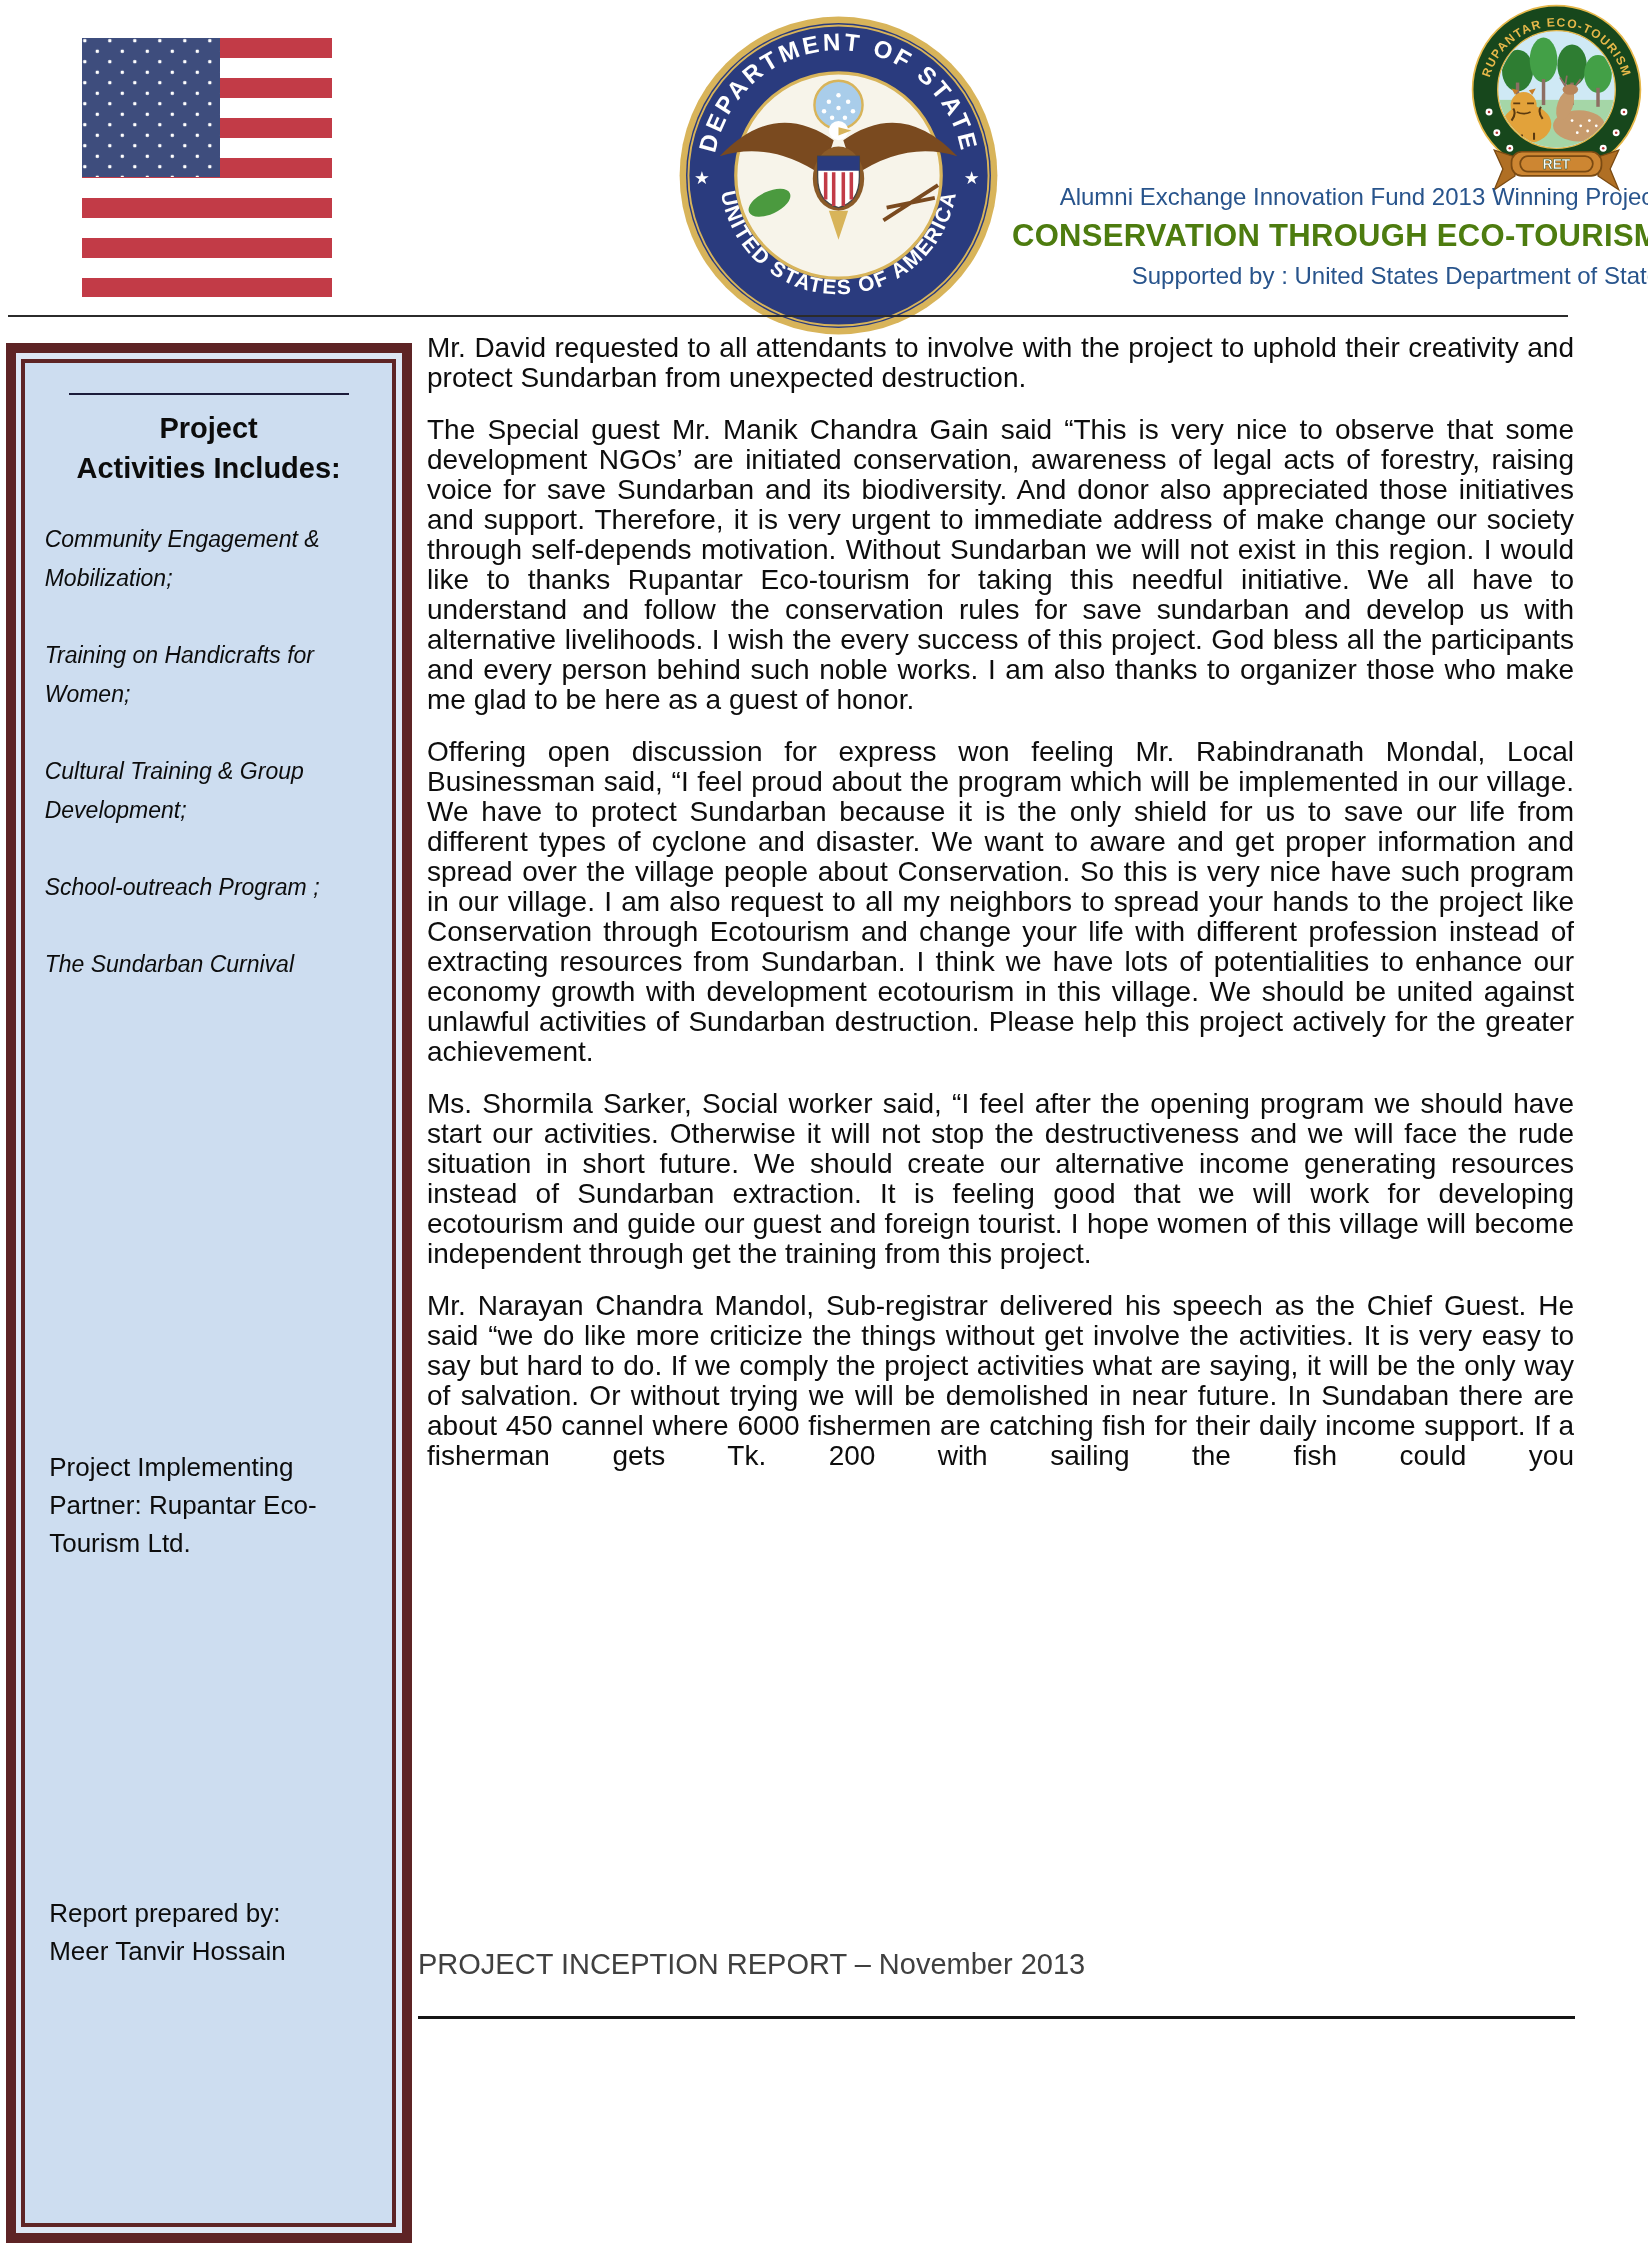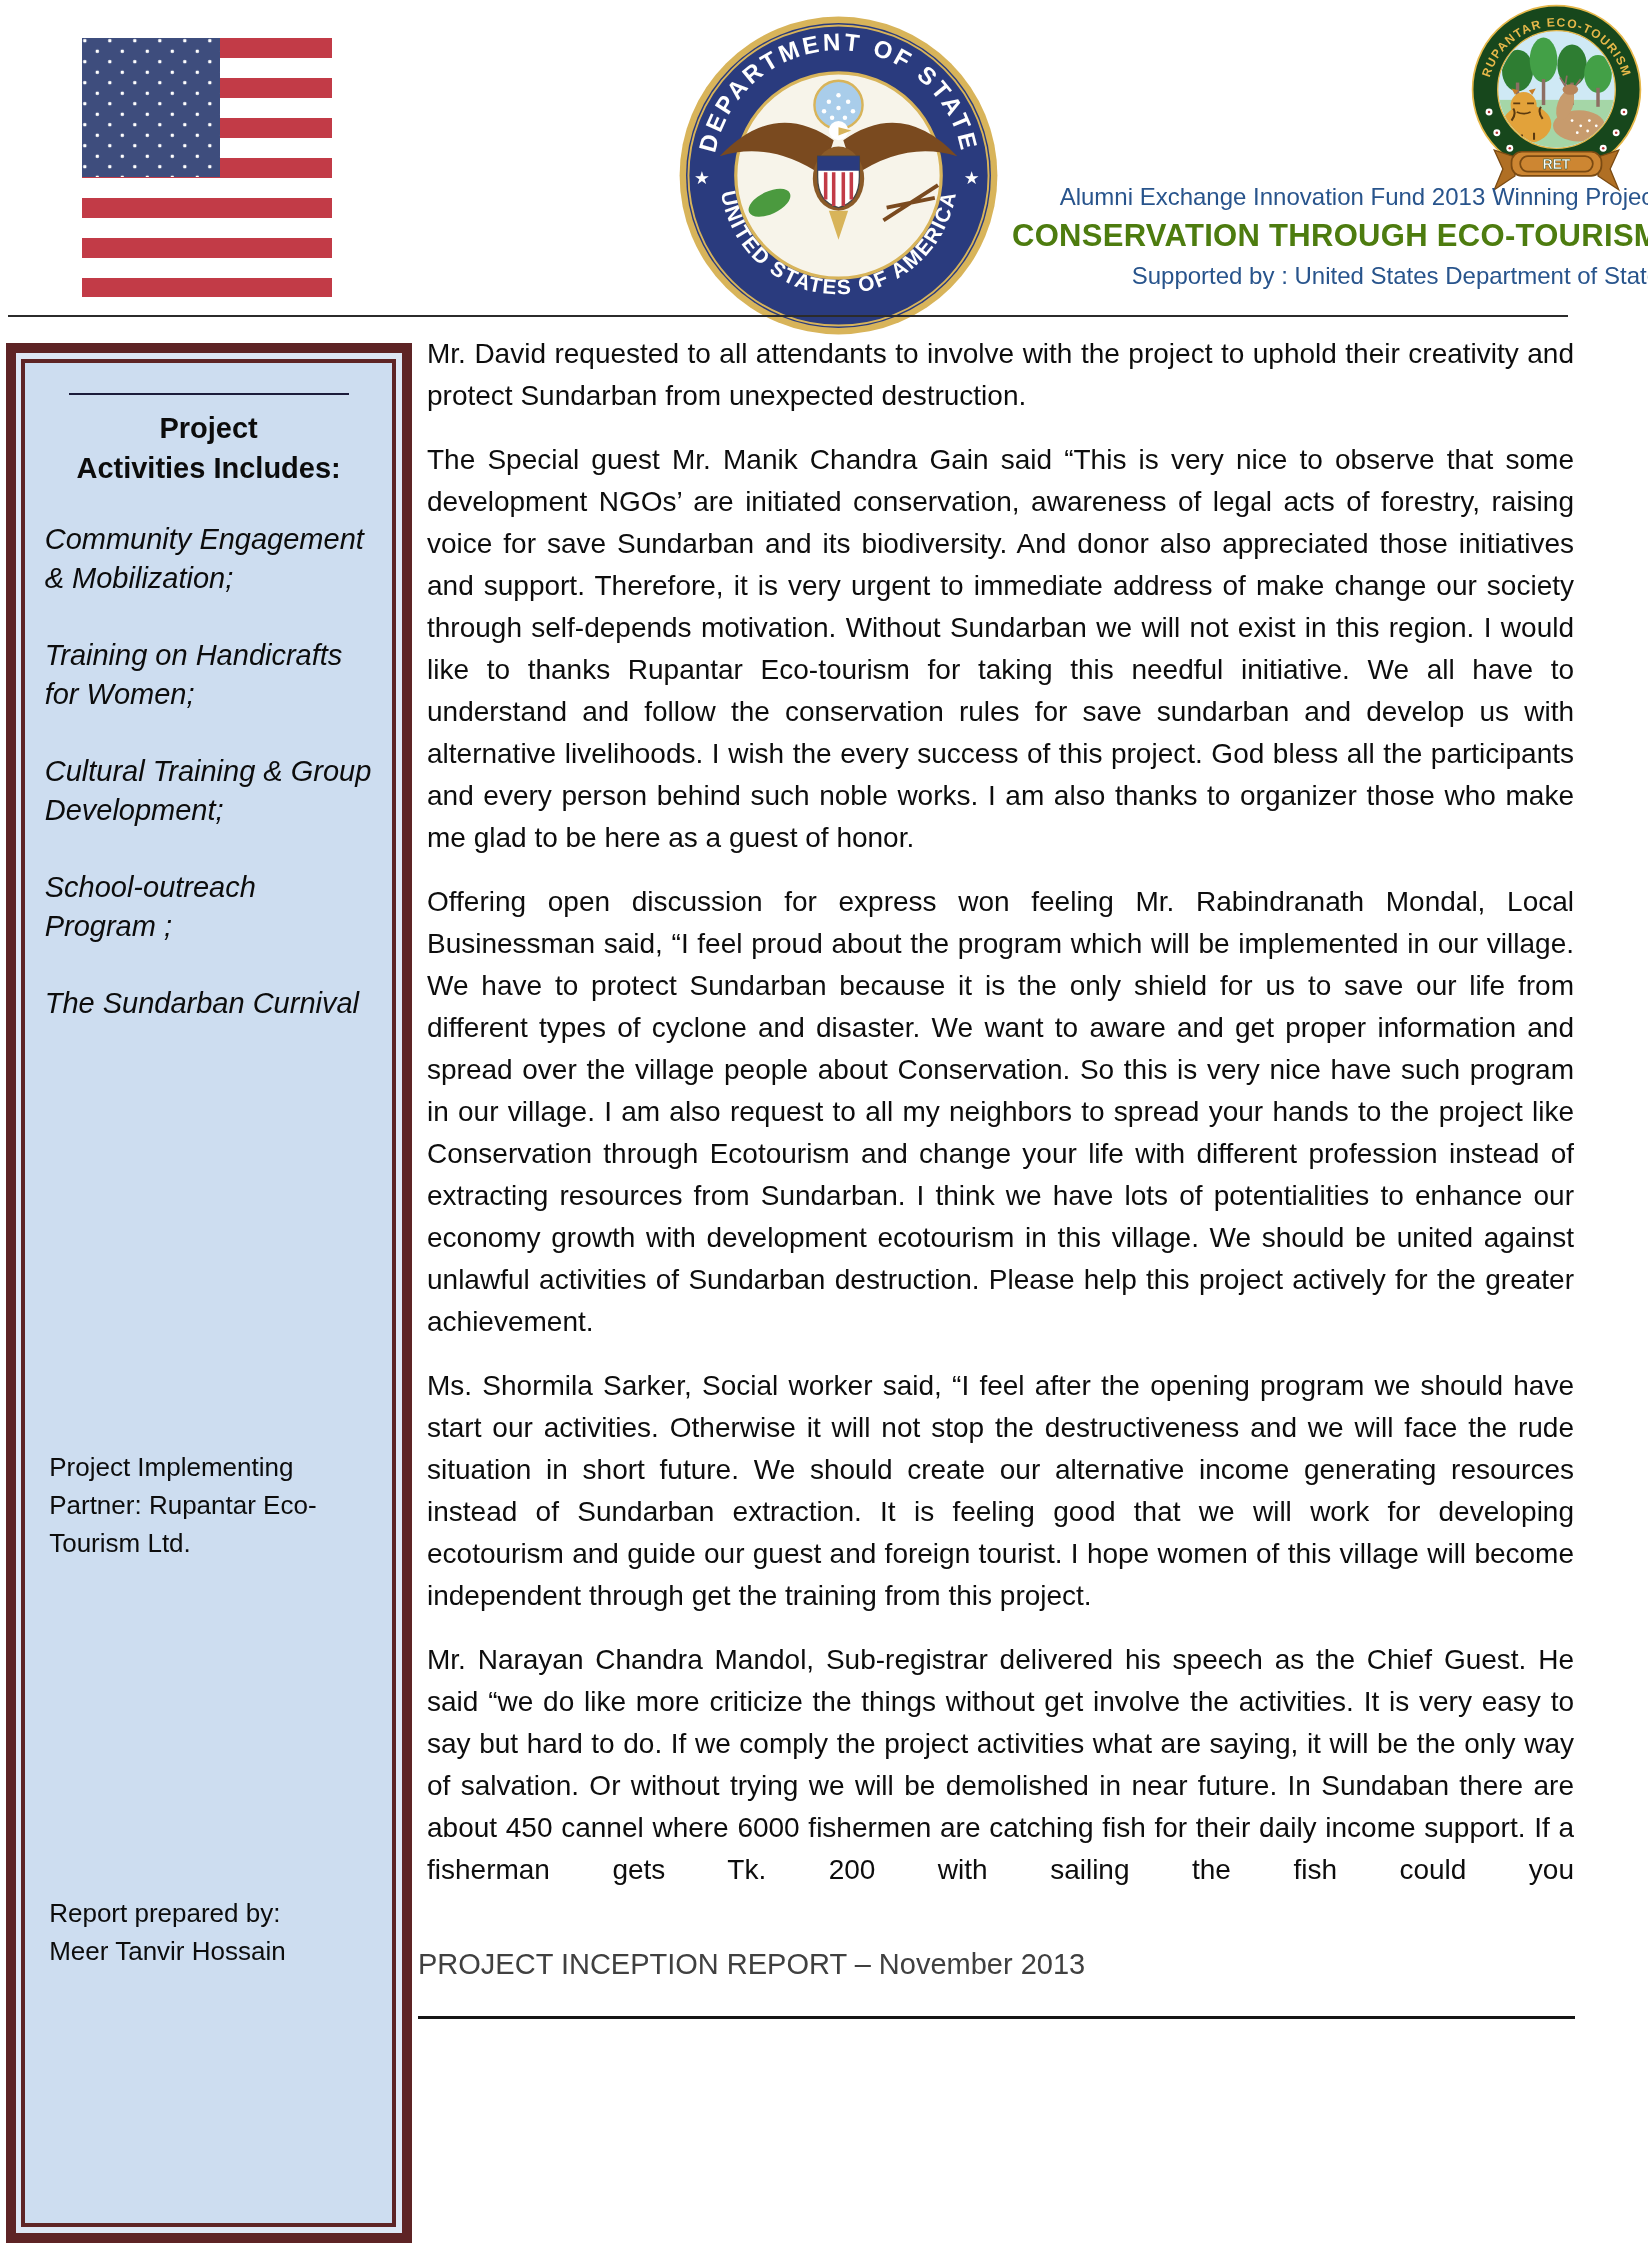--- a/index.html
+++ b/index.html
@@ -27,31 +27,31 @@
 
   .hdr-rule{position:absolute; left:8.4px; top:315px; width:1560px; height:2.1px; background:#2b2b2b;}
 
   
   .sidebar{position:absolute; left:5.6px; top:343px; width:406px; height:1900px;
     background:#dde7f5; border:10.5px solid #5e2425; box-sizing:border-box;}
   .sidebar-inner{position:absolute; inset:5.6px; border:4.2px solid #5e2425; background:#cdddf0;}
   .sb-content{padding:12.5px 19.5px 0 19.5px; color:#101010;}
   .sb-rule{border-top:2.8px solid #1b1b3a; margin:18px 24px 12.5px 24px;}
   .sb-heading{font-size:29px; font-weight:bold; text-align:center; line-height:40px; color:#0c0c0c;}
-  .sb-item{font-style:italic; font-size:29px; line-height:39px; margin-top:38px; color:#0c0c0c;}
+  .sb-item{font-style:italic; font-size:23px; line-height:39px; margin-top:38px; color:#0c0c0c;}
   .sb-item.first{margin-top:32px;}
   .sb-abs{position:absolute; left:24px; width:312px; font-size:26px; line-height:38px; color:#0c0c0c;}
   .sb-partner{top:1085px;}
   .sb-prepared{top:1531px;}
   .sb-submitted{top:1678px;}
 
   
   .bodycol{position:absolute; left:427px; top:333px; width:1147px; height:1676px;
     overflow:hidden; color:#0d0d0d;}
-  .bodycol p{font-size:28px; line-height:42px; text-align:justify; margin:0 0 22px 0;}
+  .bodycol p{font-size:28px; line-height:30px; text-align:justify; margin:0 0 22px 0;}
   .bodycol p.lastcut{text-align-last:justify;}
 
   
   .footer-rule{position:absolute; left:418px; top:2016px; width:1157px; height:2.8px; background:#151515;}
   .footer-text{position:absolute; left:418px; top:1948px; font-size:29px; color:#404040;}
 </style>
 </head>
 <body>
 
 <div class="page">

